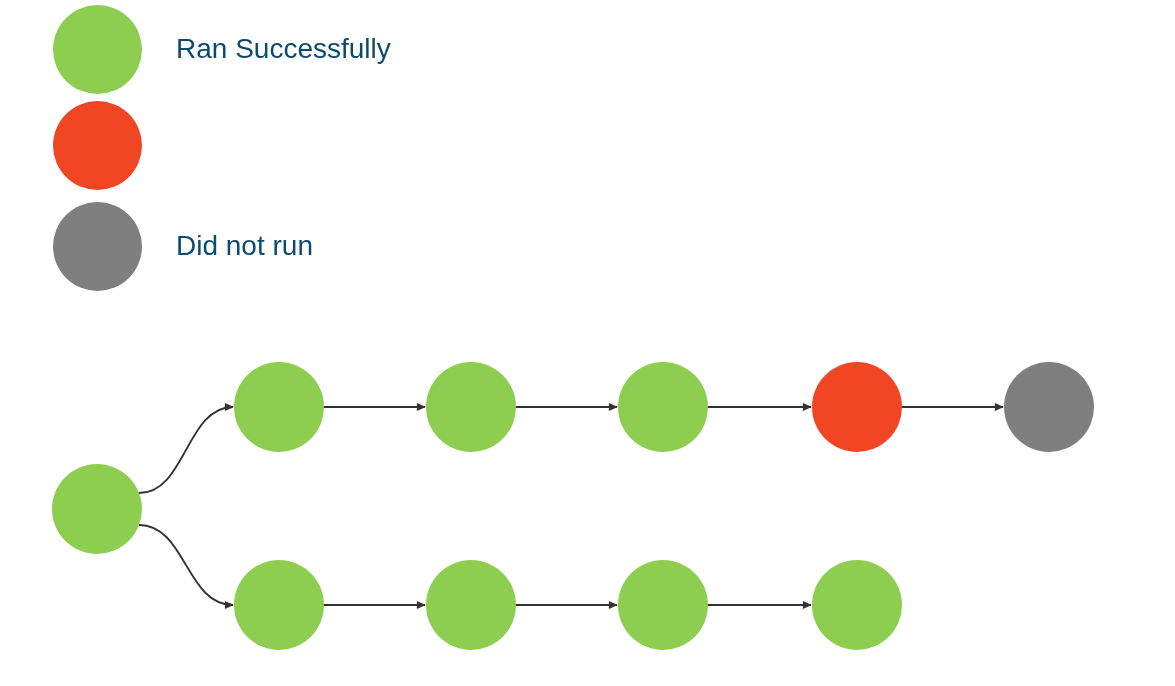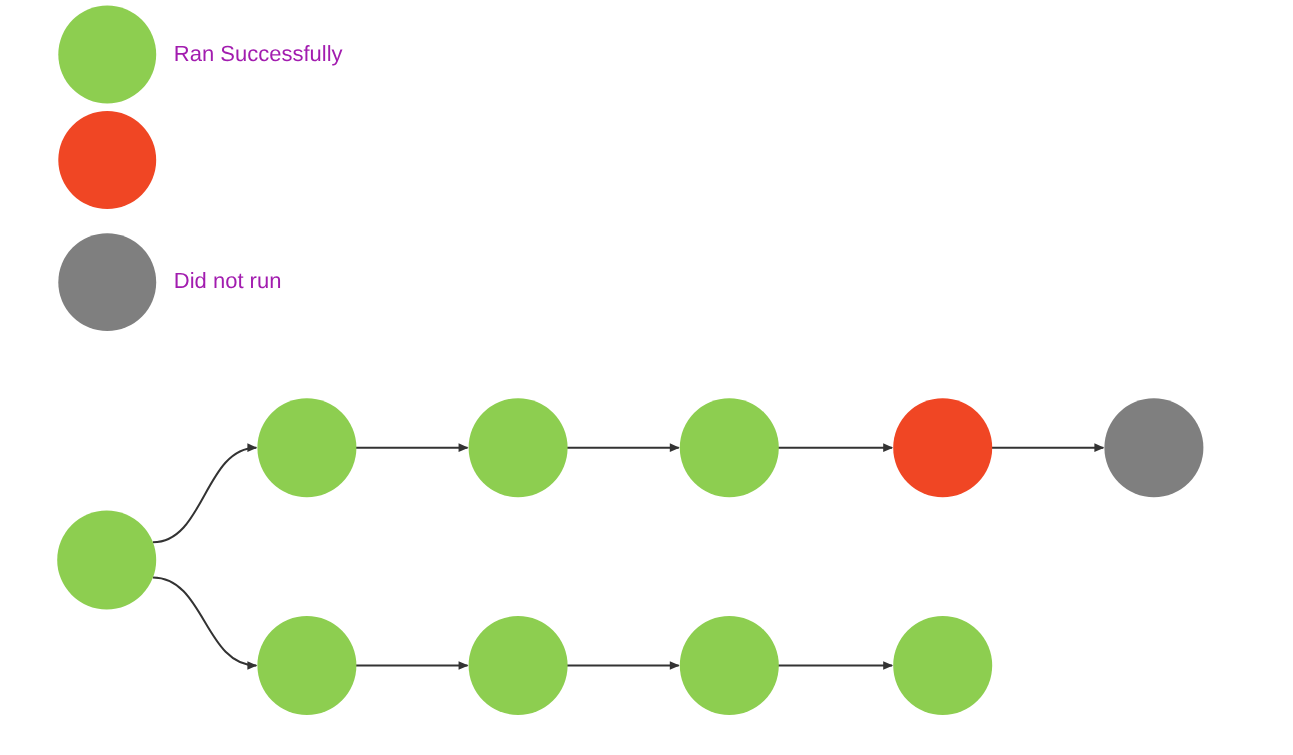--- a/index.html
+++ b/index.html
@@ -23,31 +23,31 @@
   }
   .legend-item {
     position: absolute;
     left: 0;
     display: flex;
     align-items: center;
     height: 90px;
   }
   .legend-item.li-0 { top: 0px; }
   .legend-item.li-1 { top: 96px; }
-  .legend-item.li-2 { top: 207px; }
+  .legend-item.li-2 { top: 197px; }
   .legend-swatch {
     width: 89px;
     height: 89px;
     border-radius: 50%;
     flex: 0 0 auto;
   }
   .legend-label {
-    margin-left: 16px;
-    font-size: 20px;
-    color: #a21caf;
+    margin-left: 34px;
+    font-size: 28px;
+    color: #0c4a6e;
     white-space: nowrap;
   }
   #graph-svg {
     position: absolute;
     left: 0;
     top: 0;
   }
 </style>
 </head>
 <body>

